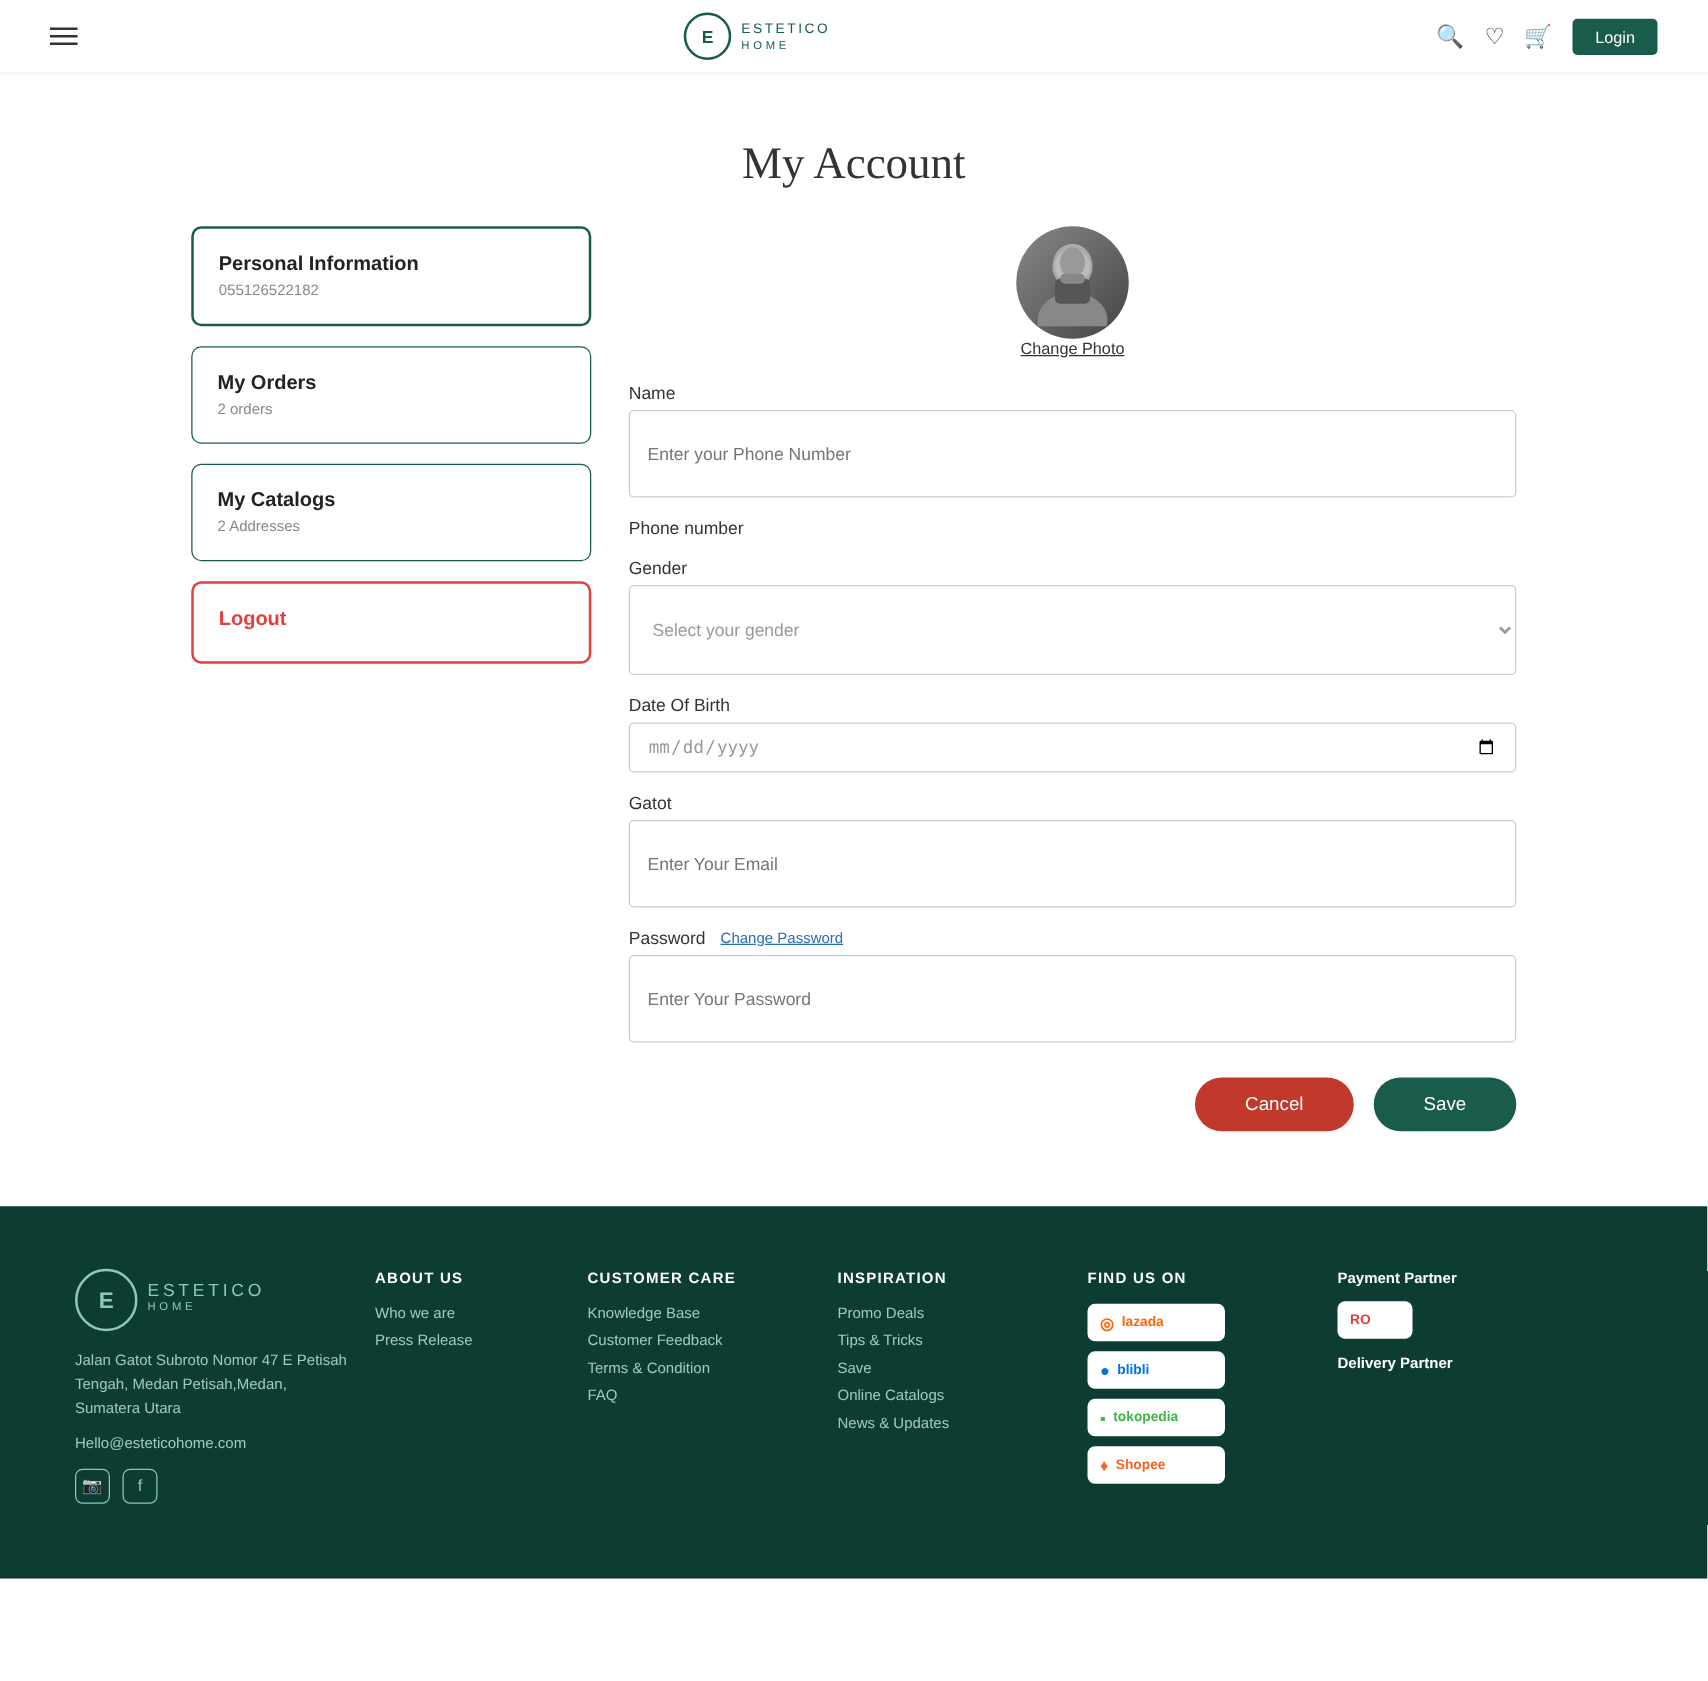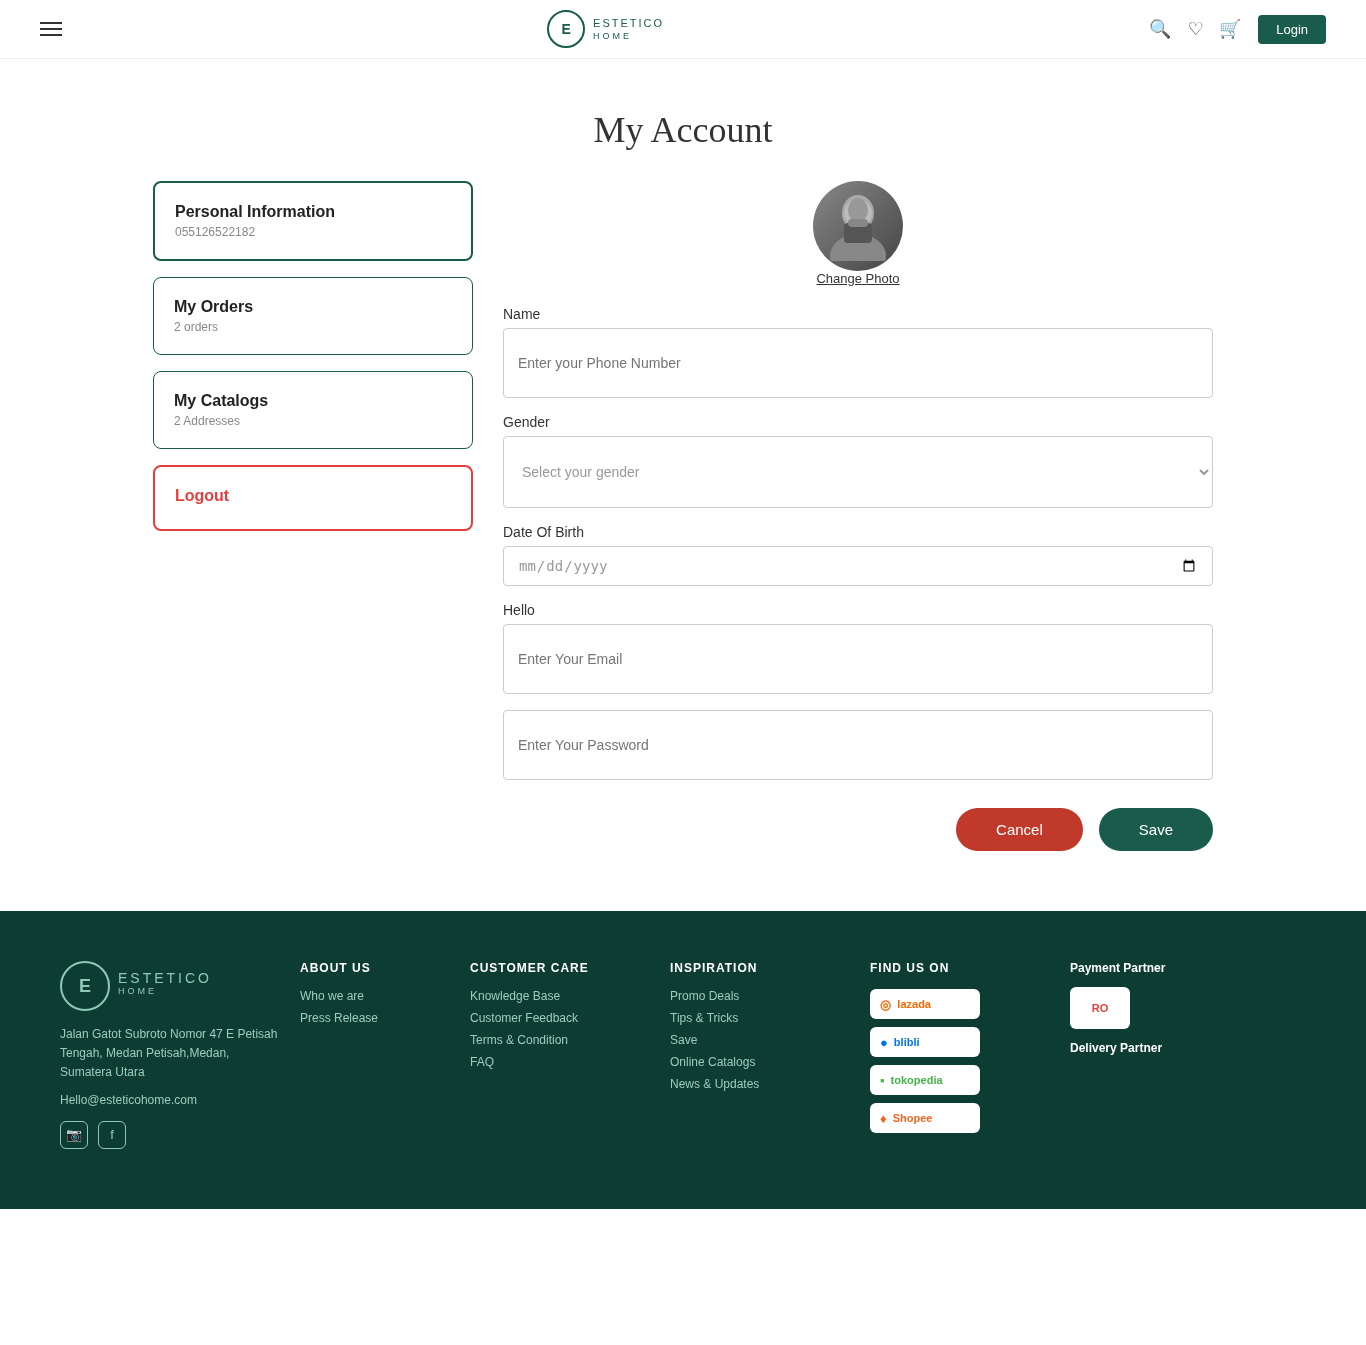--- a/index.html
+++ b/index.html
@@ -129,21 +129,21 @@
     .find-us-item {
       display: flex; align-items: center; gap: 6px;
       background: #fff; border-radius: 6px; padding: 4px 10px;
       width: 110px; height: 30px;
     }
     .find-us-text { font-size: 11px; font-weight: 700; color: #333; }
     .payment-partner-title { font-size: 12px; font-weight: 700; color: #fff; margin-bottom: 12px; }
     .delivery-partner-title { font-size: 12px; font-weight: 700; color: #fff; margin-top: 12px; margin-bottom: 8px; }
     .partner-badge {
       background: #fff; border-radius: 6px; padding: 4px 10px;
-      width: 60px; height: 42px; display: flex; align-items: center; justify-content: center;
+      width: 60px; height: 30px; display: flex; align-items: center; 
     }
     .partner-badge-text { font-size: 11px; font-weight: bold; color: #e53e3e; }
   </style>
 </head>
 <body>
 
 <header>
   <div class="header-left">
     <div class="hamburger">
       <span></span>
@@ -210,45 +210,50 @@
       </div>
       <span class="change-photo-link">Change Photo</span>
     </div>
 
     <div class="form-group">
       <label class="form-label">Name</label>
       <input class="form-input" type="text" placeholder="Enter your Phone Number" style="">
     </div>
 
     <div class="form-group">
+      <label class="form-label">Phone number</label>
     </div>
 
     <div class="form-group">
       <label class="form-label">Gender</label>
       <select class="form-select">
         <option value="">Select your gender</option>
         <option value="male">Male</option>
         <option value="female">Female</option>
         <option value="other">Other</option>
       </select>
     </div>
 
     <div class="form-group">
       <label class="form-label">Date Of Birth</label>
       <div class="date-wrapper">
         <input type="date" class="form-input" placeholder="mm/dd/yyyy" style="">
       </div>
     </div>
 
     <div class="form-group">
-      <label class="form-label">Hello</label>
+      <label class="form-label">Gatot</label>
       <input class="form-input" type="email" placeholder="Enter Your Email" style="">
     </div>
 
     <div class="form-group">
+      <div class="password-label-row">
+        <span class="form-label" style="margin-bottom:0">Password</span>
+        <span class="change-password-link">Change Password</span>
+      </div>
       <input class="form-input" type="password" placeholder="Enter Your Password" style="">
     </div>
 
     <div class="btn-row">
       <button class="btn-cancel">Cancel</button>
       <button class="btn-save">Save</button>
     </div>
 
   </div>
 </div>

